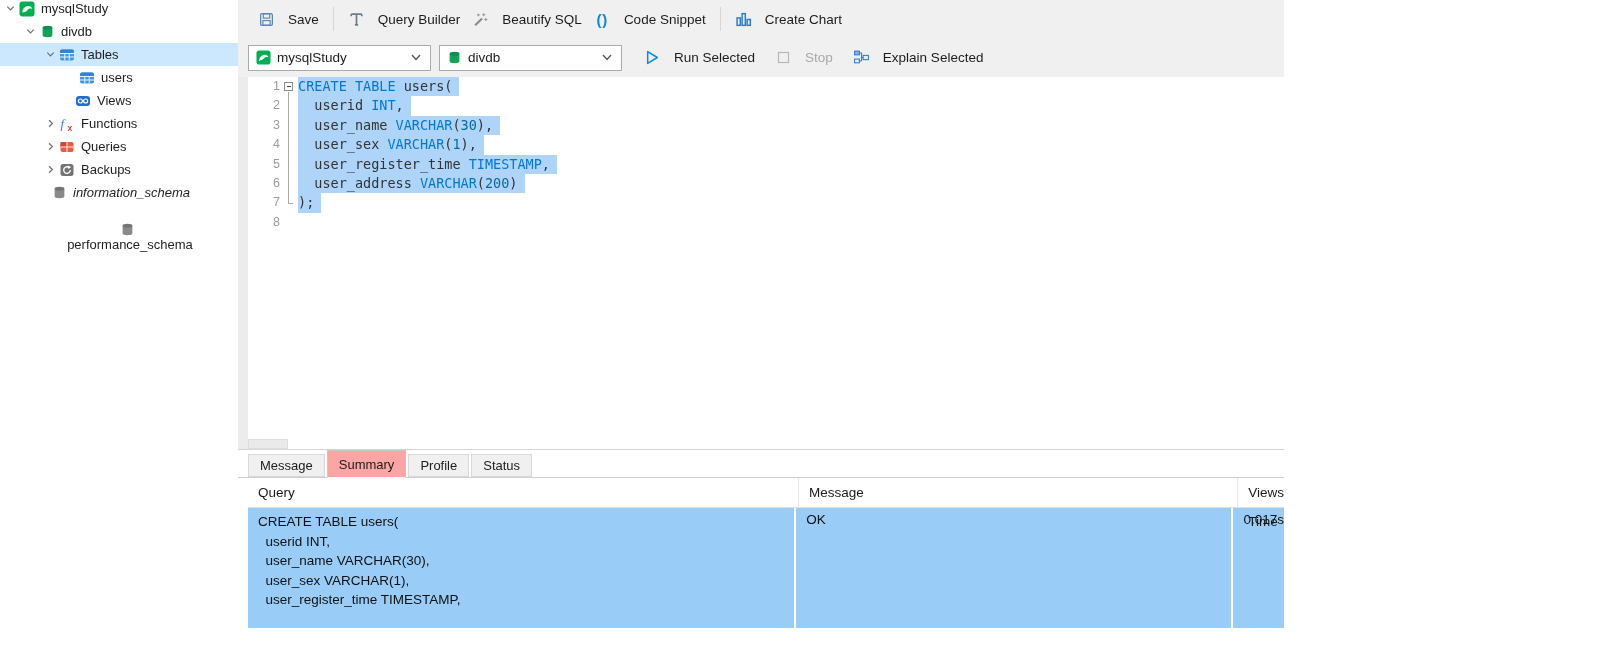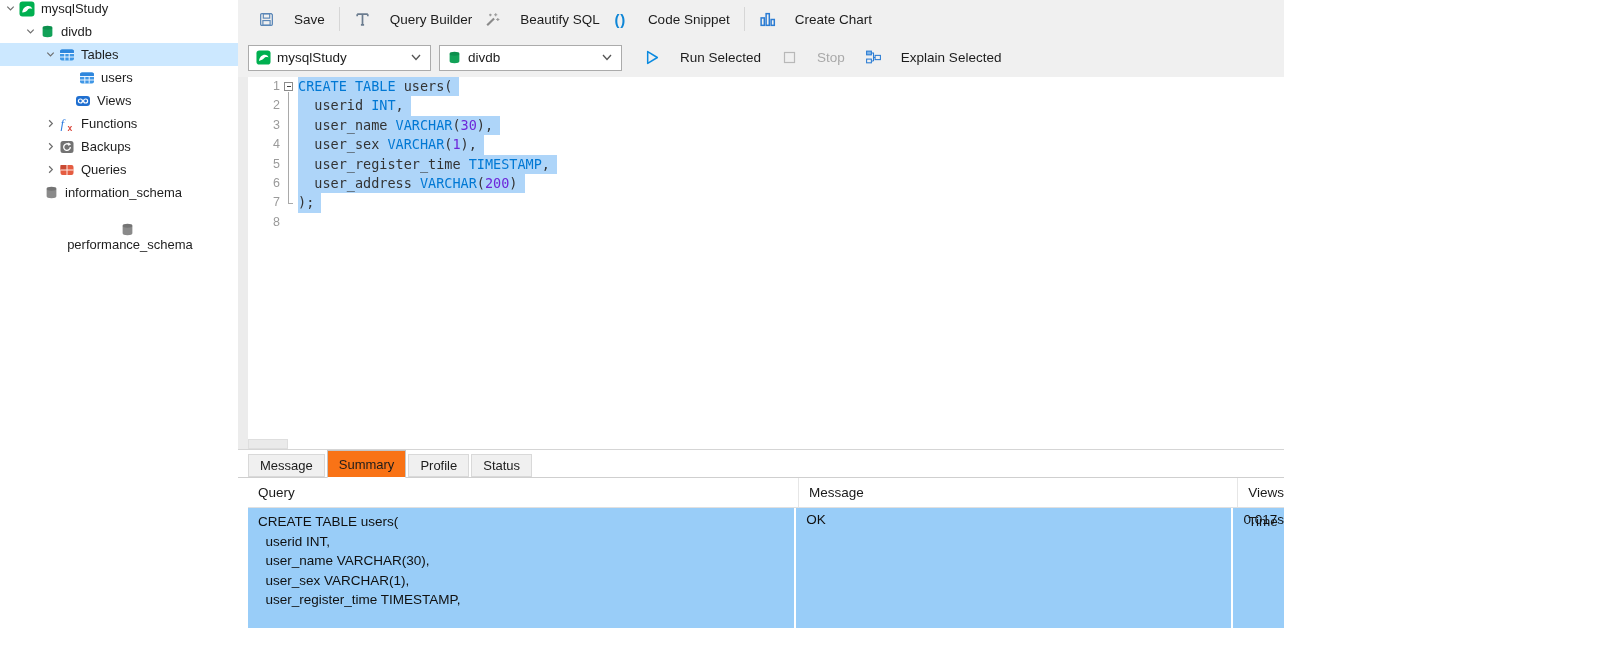--- a/index.html
+++ b/index.html
@@ -20,21 +20,21 @@
   .tree-label { color:#1e1e1e; }
 
   
   .main { position:absolute; left:238px; top:0; right:0; bottom:0; background:#fff; }
   .splitter { position:absolute; left:0; top:77px; bottom:0; width:10px; background:#ececec; }
 
   
   .toolbars { position:absolute; left:0; top:0; right:0; height:77px; background:#f0f0f0; }
   .toolbar1 { height:38px; display:flex; align-items:center; padding-left:14px; }
   .toolbar2 { height:39px; display:flex; align-items:center; padding-left:10px; }
-  .tbtn { display:flex; align-items:center; gap:19px; font-size:13.5px; color:#1c1c1c; padding:0 6px; height:28px; cursor:default; }
+  .tbtn { display:flex; align-items:center; gap:13px; font-size:13.5px; color:#1c1c1c; padding:0 6px; height:28px; cursor:default; }
   .tbtn.disabled { color:#a9a9a9; }
   .tsep { width:1px; height:24px; background:#d6d6d6; margin:0 8px; }
   .ticon { width:17px; height:17px; display:inline-flex; align-items:center; justify-content:center; }
   .parens { color:#0f86d6; font-weight:bold; font-size:15px; letter-spacing:1px; }
   .dropdown { width:183px; height:26px; background:#fff; border:1px solid #ababab; display:flex; align-items:center; padding:0 6px; margin-right:8px; font-size:13.5px; }
   .dropdown .icon { margin-right:6px; }
   .dropdown .dd-value { flex:1; }
   .toolbar2 .tbtn { margin-left:8px; }
 
   
@@ -44,29 +44,29 @@
   .fold { width:16px; flex:0 0 16px; position:relative; }
   .fold .fbox { position:absolute; left:2px; top:5px; width:9px; height:9px; border:1px solid #8c8c8c; background:#fff; z-index:2; }
   .fold .fbox::after { content:''; position:absolute; left:1.5px; top:3px; width:4px; height:1px; background:#444; }
   .fold .vline { position:absolute; left:6px; top:0; bottom:0; width:1px; background:#a9a9a9; }
   .fold .vline.from-box { top:15px; }
   .fold .vline.to-mid { bottom:9px; }
   .fold .hstub { position:absolute; left:6px; top:10px; width:5px; height:1px; background:#a9a9a9; }
   .code { font-family:"DejaVu Sans Mono","Liberation Mono",monospace; font-size:13.5px; white-space:pre; color:#333; }
   .code.sel { background:#aed5f9; padding-right:7px; }
   .tk-kw { color:#0078d4; }
-  .tk-num { color:#6d28d9; }
+  .tk-num { color:#0369a1; }
   .tk-pl { color:#333; }
   .hscroll-thumb { position:absolute; left:10px; top:439px; width:40px; height:10px; background:#eaeaea; border:1px solid #dedede; }
 
   
   .bottom-panel { position:absolute; left:0; right:0; top:449px; bottom:0; background:#fff; border-top:1px solid #d5d5d5; }
   .tabs-bar { display:flex; align-items:flex-end; height:28px; padding-left:10px; border-bottom:1px solid #cfcfcf; position:relative; }
   .tab { height:23px; line-height:22px; padding:0 11px; font-size:13px; background:#f0f0f0; border:1px solid #d9d9d9; margin-right:2px; cursor:default; }
-  .tab.active { height:28px; line-height:27px; background:#f97316; border-color:#c6c6c6; border-bottom:1px solid #fff; margin-bottom:-1px; z-index:2;margin-top:39px; }
+  .tab.active { height:28px; line-height:27px; background:#fca5a5; border-color:#c6c6c6; border-bottom:1px solid #fff; margin-bottom:-1px; z-index:2;margin-top:39px; }
   .grid-header { display:flex; margin-left:10px; height:30px; border-bottom:1px solid #e0e0e0; }
   .gh-cell { line-height:29px; font-size:13.5px; padding-left:10px; color:#1a1a1a; }
   .col-query { width:682px; }
   .col-message { width:543px; }
   .col-time { flex:1; }
   .gh-cell.col-query, .gh-cell.col-message { border-right:1px solid #e6e6e6; }
   .grid-row { display:flex; margin-left:10px; height:120px; background:#99cdf8; overflow:hidden; }
   .gr-cell { padding:4px 0 0 10px; font-size:13.5px; color:#101010; }
   .gr-cell.col-query, .gr-cell.col-message { border-right:2px solid #fff; }
   .qline { line-height:19.6px; white-space:pre; }
@@ -159,43 +159,43 @@
           <span class="tree-label">Functions</span>
         </div>
         <div class="tree-row" style="padding-left: 42px;">
           <span class="chev">
             <svg width="11" height="11" viewBox="0 0 12 12">
               <polyline points="4.5,2.5 8,6 4.5,9.5" fill="none" stroke="#6e6e6e" stroke-width="1.3"></polyline>
             </svg>
           </span>
           <span class="icon">
             <svg width="16" height="16" viewBox="0 0 16 16">
+              <rect x="1.5" y="3" width="13" height="10" rx="2" fill="#e55c41"></rect>
+              <rect x="1.5" y="3" width="6.5" height="5" fill="#c94a33"></rect>
+              <path d="M1.5 8 h13 M8 3 v10" stroke="#ffe8e3" stroke-width="1"></path>
+            </svg>
+          </span>
+          <span class="tree-label">Queries</span>
+        </div>
+        <div class="tree-row" style="padding-left: 42px;">
+          <span class="chev">
+            <svg width="11" height="11" viewBox="0 0 12 12">
+              <polyline points="4.5,2.5 8,6 4.5,9.5" fill="none" stroke="#6e6e6e" stroke-width="1.3"></polyline>
+            </svg>
+          </span>
+          <span class="icon">
+            <svg width="16" height="16" viewBox="0 0 16 16">
               <rect x="1.5" y="2" width="13" height="12" rx="2.5" fill="#737373"></rect>
               <path d="M11.3 8 a3.3 3.3 0 1 1 -1.2 -2.5" fill="none" stroke="#fff" stroke-width="1.3"></path>
               <polygon points="9.2,3.4 12.2,5.2 9.3,6.9" fill="#fff"></polygon>
             </svg>
           </span>
           <span class="tree-label">Backups</span>
         </div>
-        <div class="tree-row" style="padding-left: 42px;">
-          <span class="chev">
-            <svg width="11" height="11" viewBox="0 0 12 12">
-              <polyline points="4.5,2.5 8,6 4.5,9.5" fill="none" stroke="#6e6e6e" stroke-width="1.3"></polyline>
-            </svg>
-          </span>
-          <span class="icon">
-            <svg width="16" height="16" viewBox="0 0 16 16">
-              <rect x="1.5" y="3" width="13" height="10" rx="2" fill="#e55c41"></rect>
-              <rect x="1.5" y="3" width="6.5" height="5" fill="#c94a33"></rect>
-              <path d="M1.5 8 h13 M8 3 v10" stroke="#ffe8e3" stroke-width="1"></path>
-            </svg>
-          </span>
-          <span class="tree-label">Queries</span>
-        </div>
-        <div class="tree-row" style="padding-left: 26px;">
+        <div class="tree-row" style="padding-left: 34px; font-style: italic;">
           <span class="chev"></span>
           <span class="icon">
             <svg width="15" height="15" viewBox="0 0 16 16">
               <path d="M2.8 4 v8 a5.2 2.1 0 0 0 10.4 0 v-8 Z" fill="#8a8a8a"></path>
               <ellipse cx="8" cy="4" rx="5.2" ry="2.1" fill="#747474"></ellipse>
             </svg>
           </span>
           <span class="tree-label">information_schema</span>
         </div>
         <div class="tree-row" style="padding-left: 22px; flex-direction: column;">

